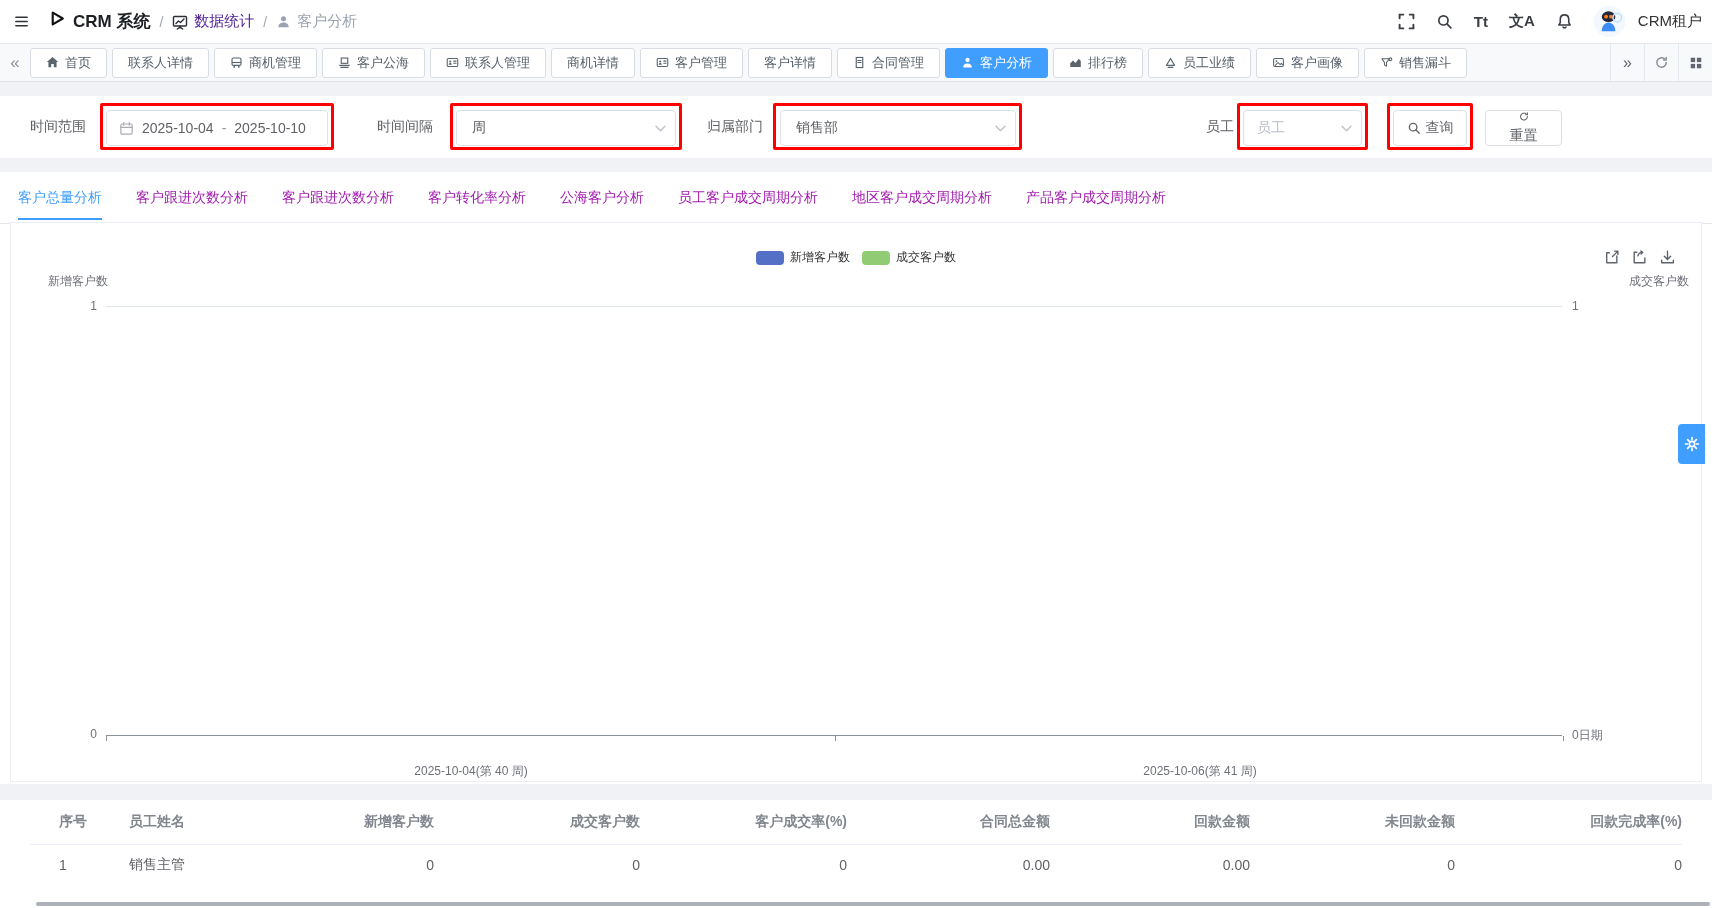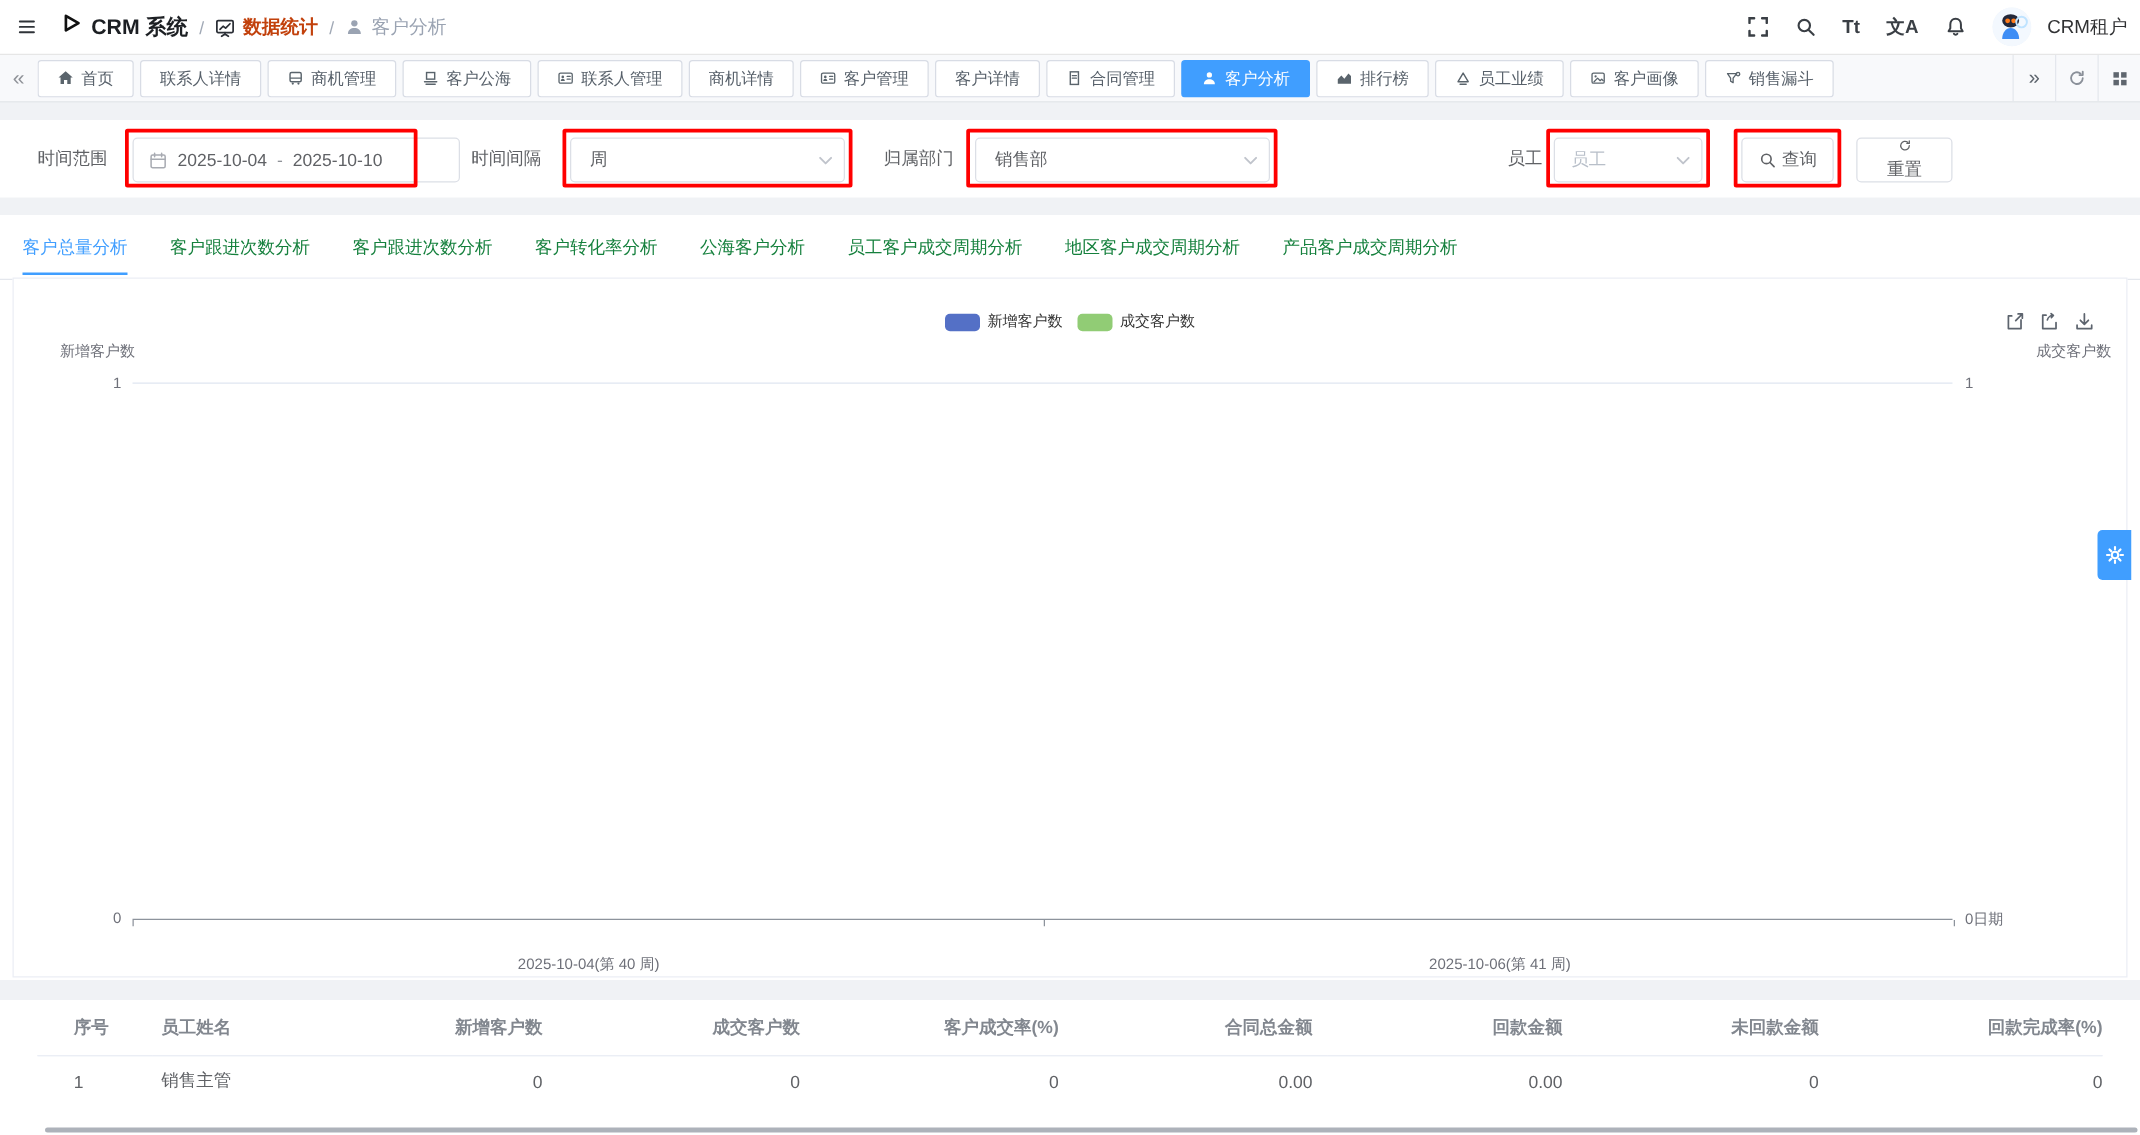--- a/index.html
+++ b/index.html
@@ -12,21 +12,21 @@
   svg { display:block; }
   .ic { width:15px; height:15px; }
 
   
   .navbar { position:absolute; left:0; top:0; width:1712px; height:44px;
     background:#fff; border-bottom:1px solid #e6e6e6; display:flex; align-items:center; }
   .hamburger { margin-left:14px; cursor:pointer; }
   .brand { display:flex; align-items:flex-start; gap:7px; margin-left:20px; }
   .brand-name { font-size:17px; font-weight:bold; color:#1c1f23; }
   .crumb-sep { color:#a0a8b5; margin:0 9px; font-size:14px; }
-  .crumb { display:flex; align-items:center; gap:6px; font-size:15px; font-weight:bold; color:#c2410c; }
+  .crumb { display:flex; align-items:center; gap:6px; font-size:15px; font-weight:normal; color:#4c1d95; }
   .crumb.muted { color:#9aa3b2; font-weight:normal; }
   .nav-right { margin-left:auto; display:flex; align-items:center; gap:21px; padding-right:10px; }
   .nav-ic { color:#3a3f45; cursor:pointer; display:flex; align-items:center; }
   .txt-ic { font-size:15px; font-weight:bold; color:#3a3f45; }
   .avatar { width:31px; height:31px; border-radius:50%; overflow:hidden; background:#eef4fb; }
   .tenant { font-size:15px; color:#303133; margin-left:-8px; white-space:nowrap; }
 
   
   .tabbar { position:absolute; left:0; top:44px; width:1712px; height:38px; background:#f8f9fb;
     border-bottom:1px solid #dfe3e8; display:flex; align-items:center; }
@@ -47,21 +47,21 @@
     border-radius:4px; display:flex; align-items:center; font-size:14px; color:#606266; cursor:pointer; }
   .control .chev { margin-left:auto; margin-right:9px; }
   .placeholder { color:#b8bfc9; }
   .btn { position:absolute; top:14px; height:36px; background:#fff; border:1px solid #dcdfe6; border-radius:4px;
     display:flex; align-items:center; justify-content:center; gap:5px; font-size:14px; color:#606266; cursor:pointer; }
   .red-box { position:absolute; border:3px solid #ff0000; border-radius:2px; top:7px; height:47px; pointer-events:none; }
 
   
   .analysis-sec { position:absolute; left:0; top:172px; width:1712px; height:612px; background:#fff; }
   .atabs { height:52px; display:flex; align-items:center; padding-left:18px; border-bottom:1px solid #e4e7ed; }
-  .atab { margin-right:34px; font-size:14px; color:#15803d; height:42px; display:flex; align-items:center; position:relative; cursor:pointer; white-space:nowrap; }
+  .atab { margin-right:34px; font-size:14px; color:#a21caf; height:42px; display:flex; align-items:center; position:relative; cursor:pointer; white-space:nowrap; }
   .atab.active { color:#409eff; }
   .atab.active::after { content:""; position:absolute; left:0; right:0; bottom:-1px; height:2px; background:#409eff; }
 
   .chart-panel { position:absolute; left:10px; right:10px; top:50px; bottom:2px; border:1px solid #ebeef5; background:#fff; }
   .legend { position:absolute; top:26px; left:0; right:0; display:flex; justify-content:center; gap:12px; align-items:center; }
   .legend-item { display:flex; align-items:center; gap:6px; font-size:12px; color:#333; cursor:pointer; }
   .legend-pill { width:28px; height:14px; border-radius:4px; }
   .chart-toolbar { position:absolute; top:26px; right:25px; display:flex; gap:11px; }
   .tool-ic { color:#5d646e; cursor:pointer; }
   .axis-name { position:absolute; font-size:12px; color:#6E7079; white-space:nowrap; }
@@ -257,21 +257,21 @@
         <rect x="2" y="2" width="5" height="5"></rect>
         <rect x="9" y="2" width="5" height="5"></rect>
         <rect x="2" y="9" width="5" height="5"></rect>
         <rect x="9" y="9" width="5" height="5"></rect>
       </svg>
   </span>
 </div>
 
 <div class="filter-sec">
   <span class="flt-label" style="left:30px">时间范围</span>
-  <div class="control" style="left:106px; width:262px; padding:16px 12px; gap:8px;">
+  <div class="control" style="left:106px; width:222px; padding:16px 12px; gap:8px;">
     <svg width="15" height="15" viewBox="0 0 16 16" fill="none" stroke="#a8abb2" stroke-width="1.3">
         <rect x="2" y="3.2" width="12" height="10.8" rx="1.3"></rect>
         <path d="M5 1.8v2.8M11 1.8v2.8M2 6.8h12" stroke-linecap="round"></path>
       </svg>
     <span>2025-10-04</span>
     <span style="color:#909399">-</span>
     <span>2025-10-10</span>
   </div>
   <div class="red-box" style="left:100px; width:234px;"></div>
 

